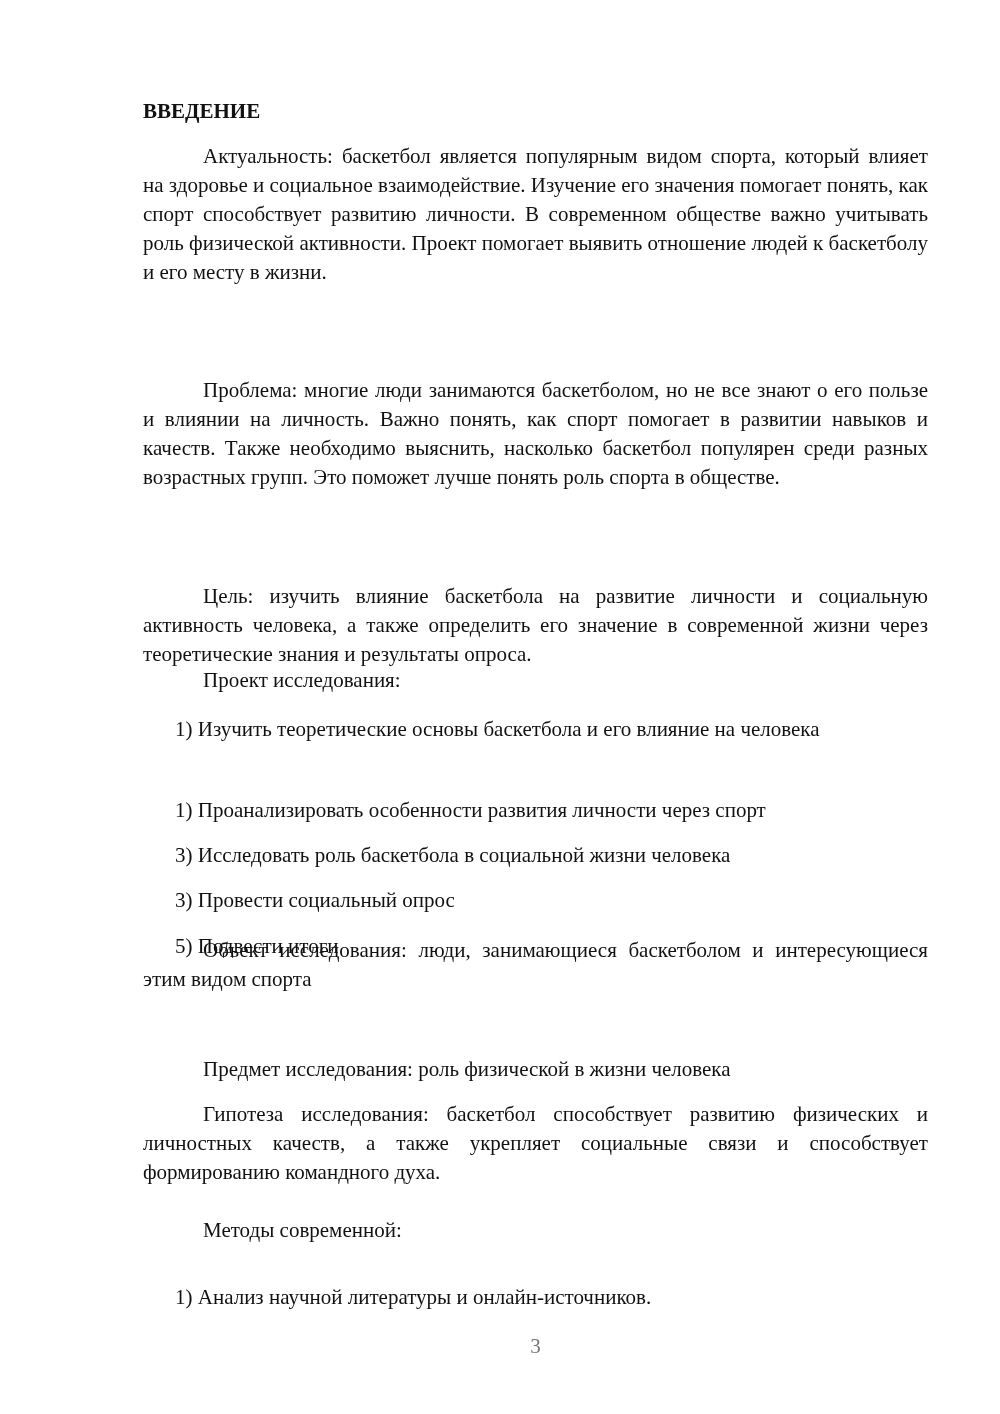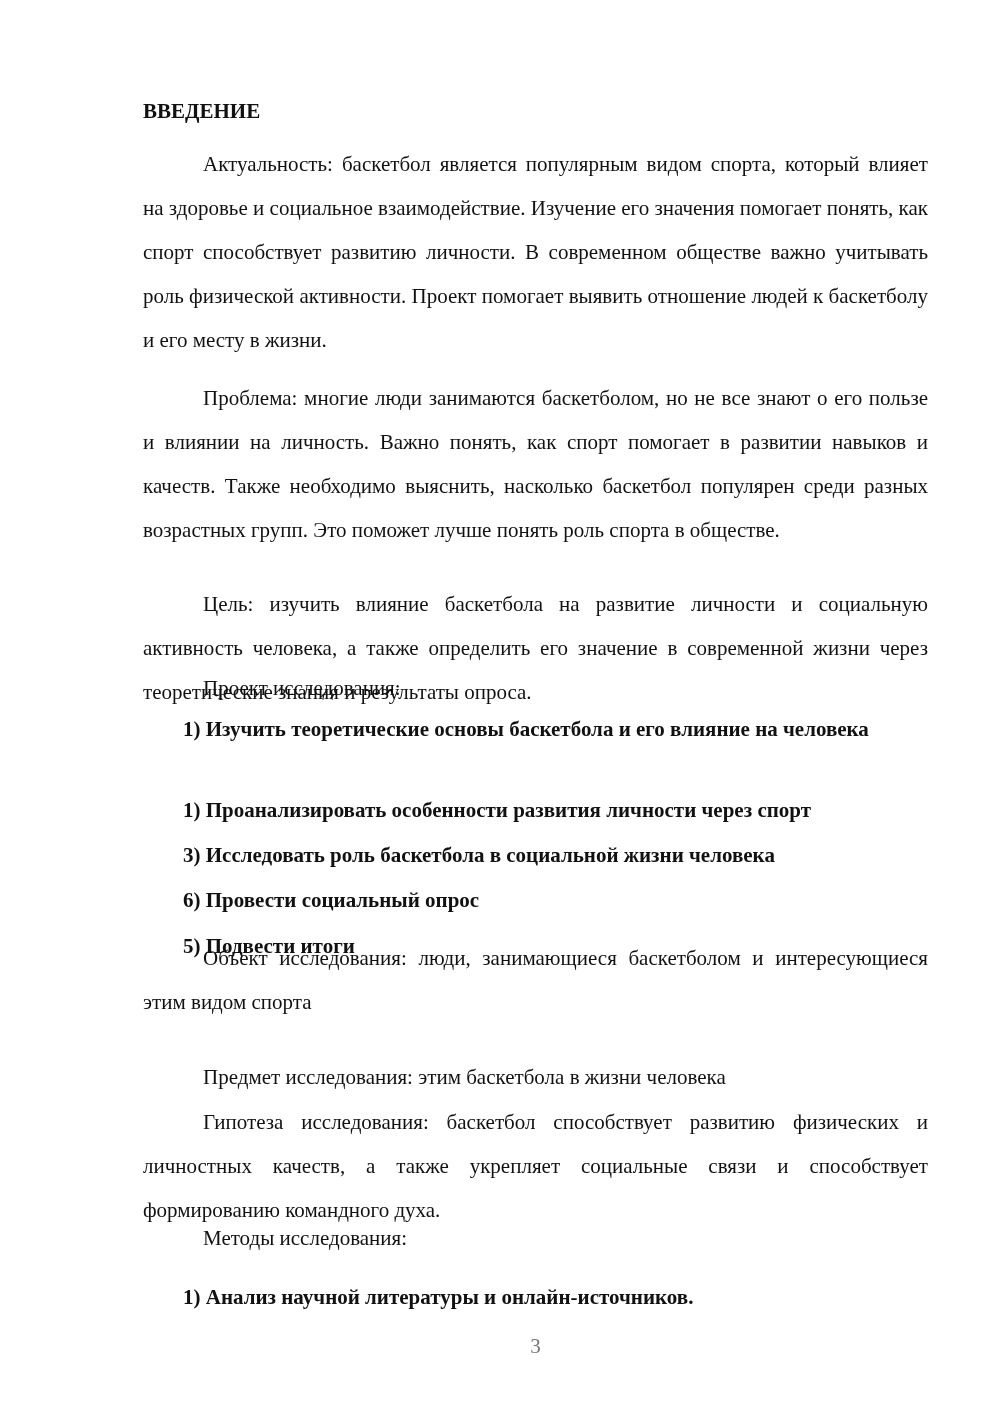--- a/index.html
+++ b/index.html
@@ -29,35 +29,34 @@
       text-align: left;
       font-weight: bold;
       font-size: 21px;
       line-height: 30px;
     }
     .para {
       position: absolute;
       left: 0;
       width: 785px;
       font-size: 21px;
-      line-height: 44px;
+      line-height: 29px;
       text-align: justify;
       text-indent: 60px;
       margin: 0;
     }
     .list-item {
       position: absolute;
-      left: 8px;
+      left: 0;
       width: 785px;
       font-size: 21px;
       line-height: 35.3px;
       text-align: justify;
       text-indent: 32px;
       margin: 0;
-      font-weight: bold;
     }
     .page-number {
       position: absolute;
       top: 1334px;
       left: 0;
       width: 785px;
       text-align: center;
       font-size: 21px;
       color: #777777;
     }
@@ -72,27 +71,27 @@
 
   <p class="para" style="top:376px;">Проблема: многие люди занимаются баскетболом, но не все знают о его пользе и влиянии на личность. Важно понять, как спорт помогает в развитии навыков и качеств. Также необходимо выяснить, насколько баскетбол популярен среди разных возрастных групп. Это поможет лучше понять роль спорта в обществе.</p>
 
   <p class="para" style="top:550px;margin-top:32px;">Цель: изучить влияние баскетбола на развитие личности и социальную активность человека, а также определить его значение в современной жизни через теоретические знания и результаты опроса.</p>
 
   <p class="para" style="top:666px;">Проект исследования:</p>
 
   <p class="list-item" style="top:712px;">1) Изучить теоретические основы баскетбола и его влияние на человека</p>
   <p class="list-item" style="top:793px;">1) Проанализировать особенности развития личности через спорт</p>
   <p class="list-item" style="top:838px;">3) Исследовать роль баскетбола в социальной жизни человека</p>
-  <p class="list-item" style="top:883px;">6) Провести социальный опрос</p>
+  <p class="list-item" style="top:883px;">3) Провести социальный опрос</p>
   <p class="list-item" style="top:929px;">5) Подвести итоги</p>
 
   <p class="para" style="top:936px;">Объект исследования: люди, занимающиеся баскетболом и интересующиеся этим видом спорта</p>
 
-  <p class="para" style="top:1055px;">Предмет исследования: этим баскетбола в жизни человека</p>
+  <p class="para" style="top:1055px;">Предмет исследования: роль физической в жизни человека</p>
 
   <p class="para" style="top:1100px;">Гипотеза исследования: баскетбол способствует развитию физических и личностных качеств, а также укрепляет социальные связи и способствует формированию командного духа.</p>
 
-  <p class="para" style="top:1216px;">Методы исследования:</p>
+  <p class="para" style="top:1216px;">Методы современной:</p>
 
   <p class="list-item" style="top:1262px;margin-top:18px;">1) Анализ научной литературы и онлайн-источников.</p>
 
   <div class="page-number">3</div>
 </div>
 
 </body></html>

